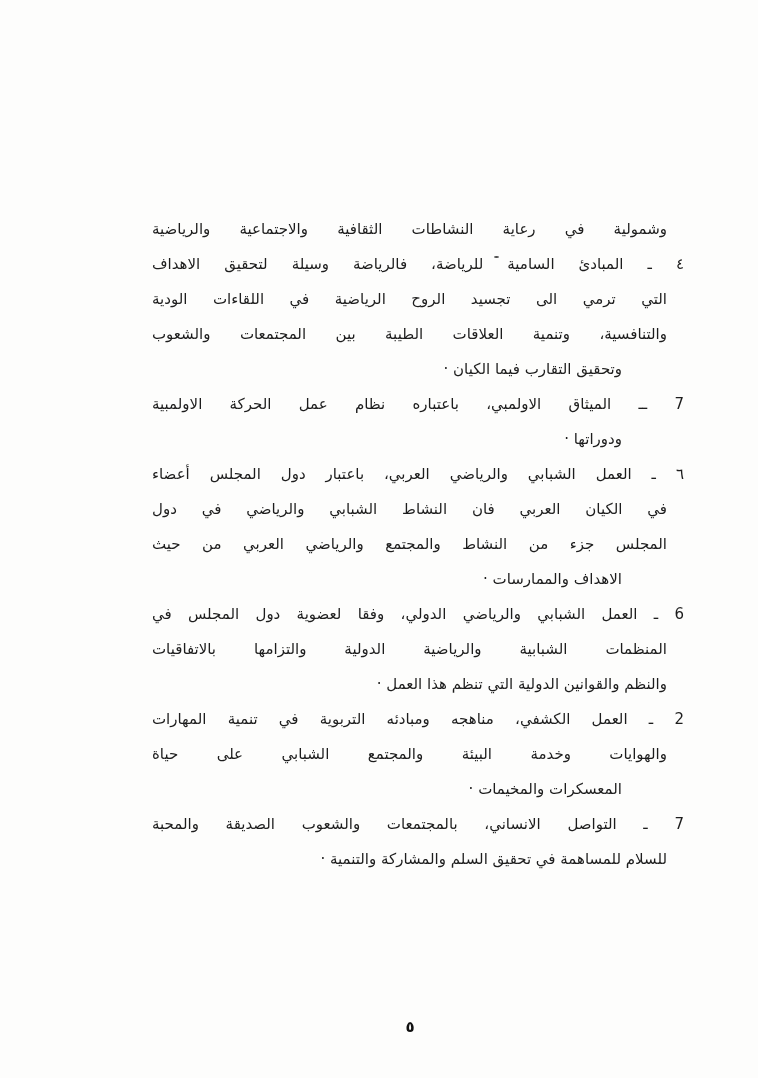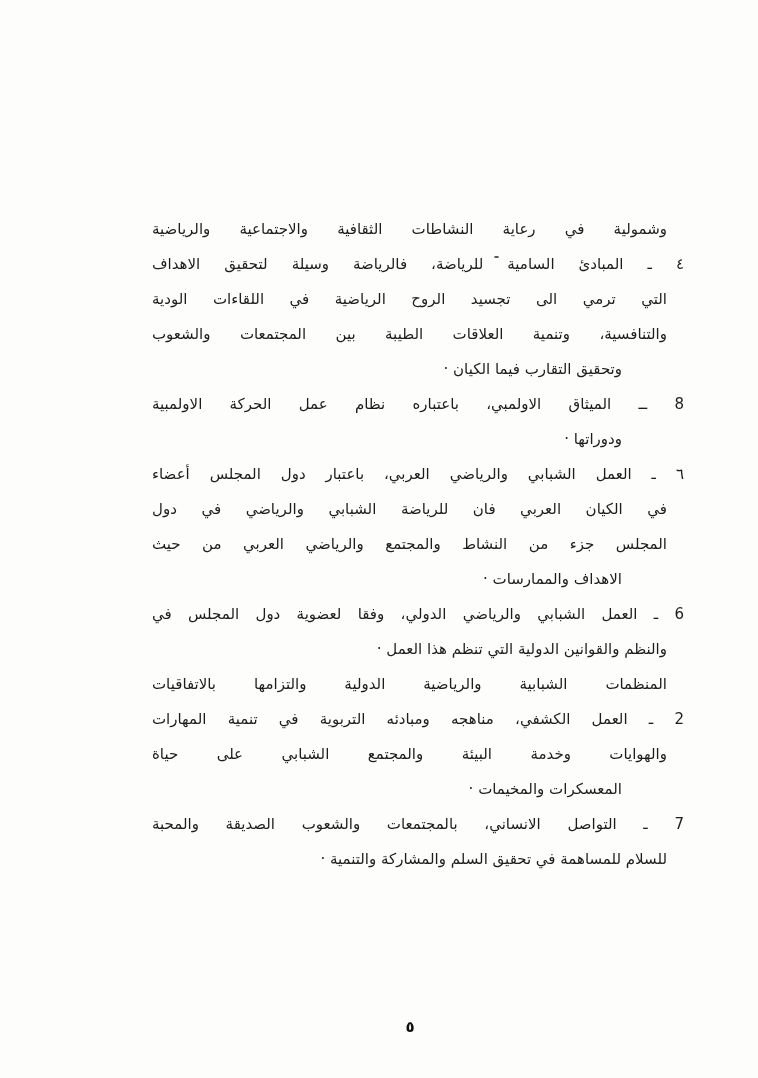--- a/index.html
+++ b/index.html
@@ -84,33 +84,33 @@
       <div class="paragraph">
         <div class="line mid">وشمولية في رعاية النشاطات الثقافية والاجتماعية والرياضية</div>
       </div>
       <div class="paragraph">
         <div class="line first">٤ ـ المبادئ السامية للرياضة، فالرياضة وسيلة لتحقيق الاهداف</div>
         <div class="line mid">التي ترمي الى تجسيد الروح الرياضية في اللقاءات الودية</div>
         <div class="line mid">والتنافسية، وتنمية العلاقات الطيبة بين المجتمعات والشعوب</div>
         <div class="line lastIndent">وتحقيق التقارب فيما الكيان ·</div>
       </div>
       <div class="paragraph">
-        <div class="line first">8 ــ الميثاق الاولمبي، باعتباره نظام عمل الحركة الاولمبية</div>
+        <div class="line first">7 ــ الميثاق الاولمبي، باعتباره نظام عمل الحركة الاولمبية</div>
         <div class="line lastIndent">ودوراتها ·</div>
       </div>
       <div class="paragraph">
         <div class="line first">٦ ـ العمل الشبابي والرياضي العربي، باعتبار دول المجلس أعضاء</div>
-        <div class="line mid">في الكيان العربي فان للرياضة الشبابي والرياضي في دول</div>
+        <div class="line mid">في الكيان العربي فان النشاط الشبابي والرياضي في دول</div>
         <div class="line mid">المجلس جزء من النشاط والمجتمع والرياضي العربي من حيث</div>
         <div class="line lastIndent">الاهداف والممارسات ·</div>
       </div>
       <div class="paragraph">
         <div class="line first">6 ـ العمل الشبابي والرياضي الدولي، وفقا لعضوية دول المجلس في</div>
+        <div class="line mid">المنظمات الشبابية والرياضية الدولية والتزامها بالاتفاقيات</div>
         <div class="line last">والنظم والقوانين الدولية التي تنظم هذا العمل ·</div>
-        <div class="line mid">المنظمات الشبابية والرياضية الدولية والتزامها بالاتفاقيات</div>
       </div>
       <div class="paragraph">
         <div class="line first">2 ـ العمل الكشفي، مناهجه ومبادئه التربوية في تنمية المهارات</div>
         <div class="line mid">والهوايات وخدمة البيئة والمجتمع الشبابي على حياة</div>
         <div class="line lastIndent">المعسكرات والمخيمات ·</div>
       </div>
       <div class="paragraph">
         <div class="line first">7 ـ التواصل الانساني، بالمجتمعات والشعوب الصديقة والمحبة</div>
         <div class="line last">للسلام للمساهمة في تحقيق السلم والمشاركة والتنمية ·</div>
       </div>

